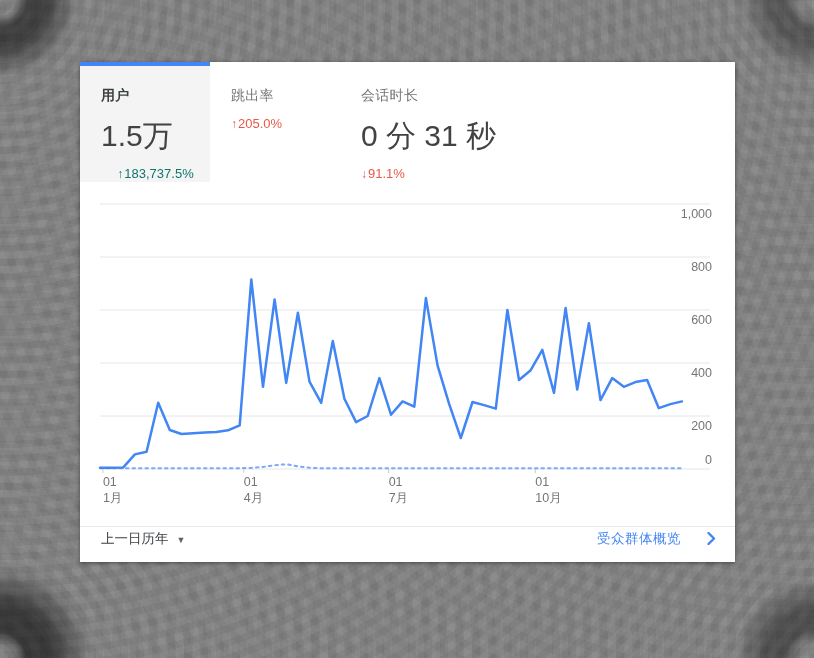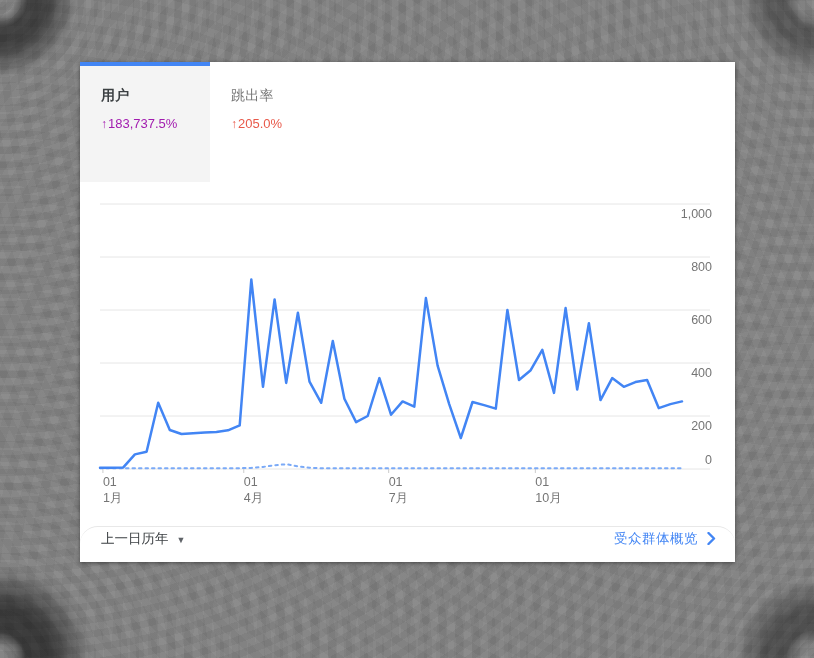--- a/index.html
+++ b/index.html
@@ -42,41 +42,47 @@
   .tab-change .arrow { font-weight:bold; font-size:12px; margin-right:1px; }
 
   
   .chart { position:absolute; top:120px; left:0; width:655px; height:345px; }
   .chart svg { display:block; }
 
   
   .footer {
     position:absolute; left:0; right:0; bottom:0; height:36px;
     border-top:1px solid #e8e8e8; background:#fff;
-    display:flex; align-items:center; justify-content:space-between; padding:0 19px 12px 21px;border-radius:18px;
+    display:flex; align-items:center; justify-content:space-between; padding:0 19px 12px 21px;
   }
   .range { display:flex; align-items:center; gap:8px; font-size:13.5px; color:#3c4043; cursor:pointer; }
   .caret { font-size:9px; color:#5f6368; transform:translateY(1px); }
-  .overview-link { display:flex; align-items:center; gap:9px; font-size:13.5px; letter-spacing:.5px;
+  .overview-link { display:flex; align-items:center; gap:26px; font-size:13.5px; letter-spacing:.5px;
     color:var(--accent,#4285f4); cursor:pointer; text-decoration:none; }
 </style>
 </head>
 <body>
 
 <div class="stage">
   <div class="card">
 
     <div class="tabs">
       <div class="tab selected">
         <div class="tab-label">用户</div>
-        <div class="tab-change" style="color: #a21caf;"><span class="arrow">↑</span><span>183,737.5%</span></div>
+        <div class="tab-value">1.5万</div>
+        <div class="tab-change" style="color: #0f766e; text-align: center;"><span class="arrow">↑</span><span>183,737.5%</span></div>
       </div>
       <div class="tab">
         <div class="tab-label">跳出率</div>
         <div class="tab-change" style="color: rgb(232, 89, 74);"><span class="arrow">↑</span><span>205.0%</span></div>
+      </div>
+      <div class="tab wide">
+        <div class="tab-label">会话时长</div>
+        <div class="tab-value">0 分 31 秒</div>
+        <div class="tab-change" style="color: rgb(232, 89, 74);"><span class="arrow">↓</span><span>91.1%</span></div>
       </div>
     </div>
 
     <div class="chart">
       <svg id="chart-svg" width="655" height="345" viewBox="0 0 655 345">
           <line x1="20" y1="287" x2="630" y2="287" stroke="#e6e6e6" stroke-width="1"></line>
           <text x="632" y="282" text-anchor="end" font-size="12.5" fill="#757575">0</text>
           <line x1="20" y1="234" x2="630" y2="234" stroke="#e6e6e6" stroke-width="1"></line>
           <text x="632" y="248" text-anchor="end" font-size="12.5" fill="#757575">200</text>
           <line x1="20" y1="181" x2="630" y2="181" stroke="#e6e6e6" stroke-width="1"></line>

